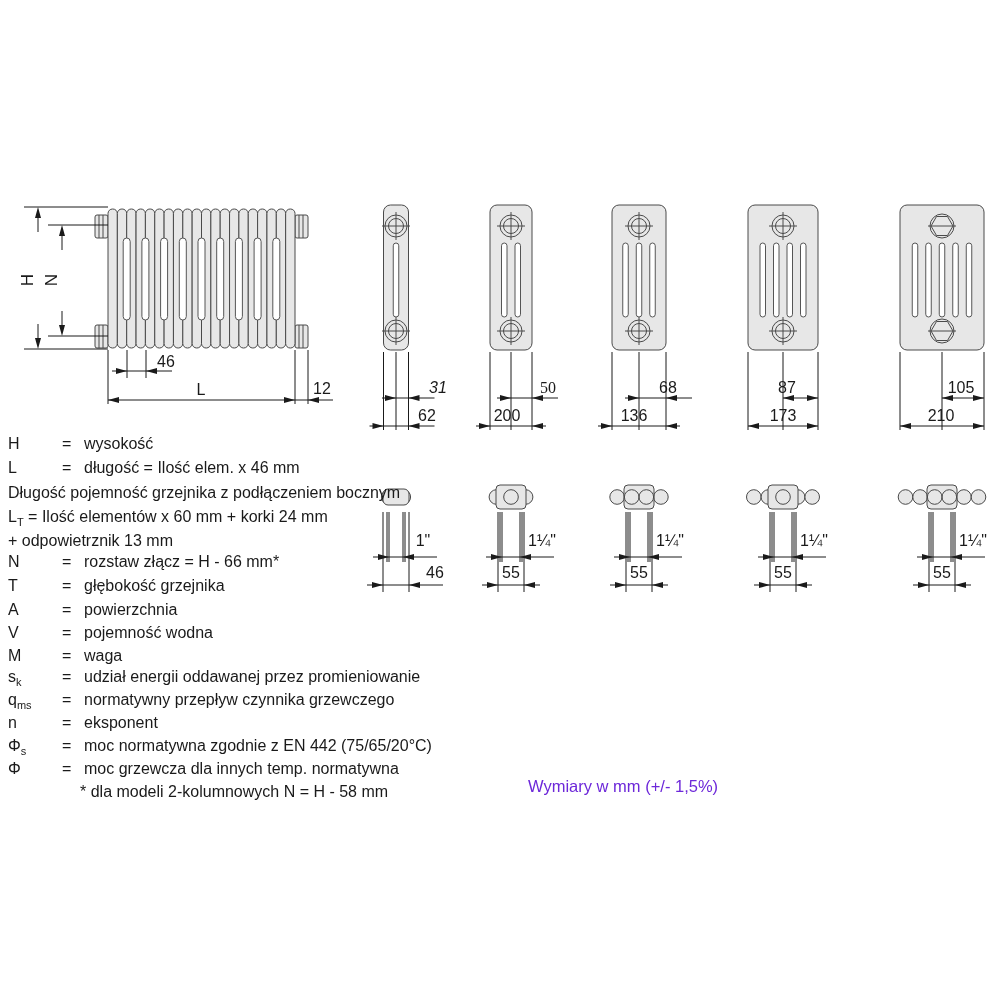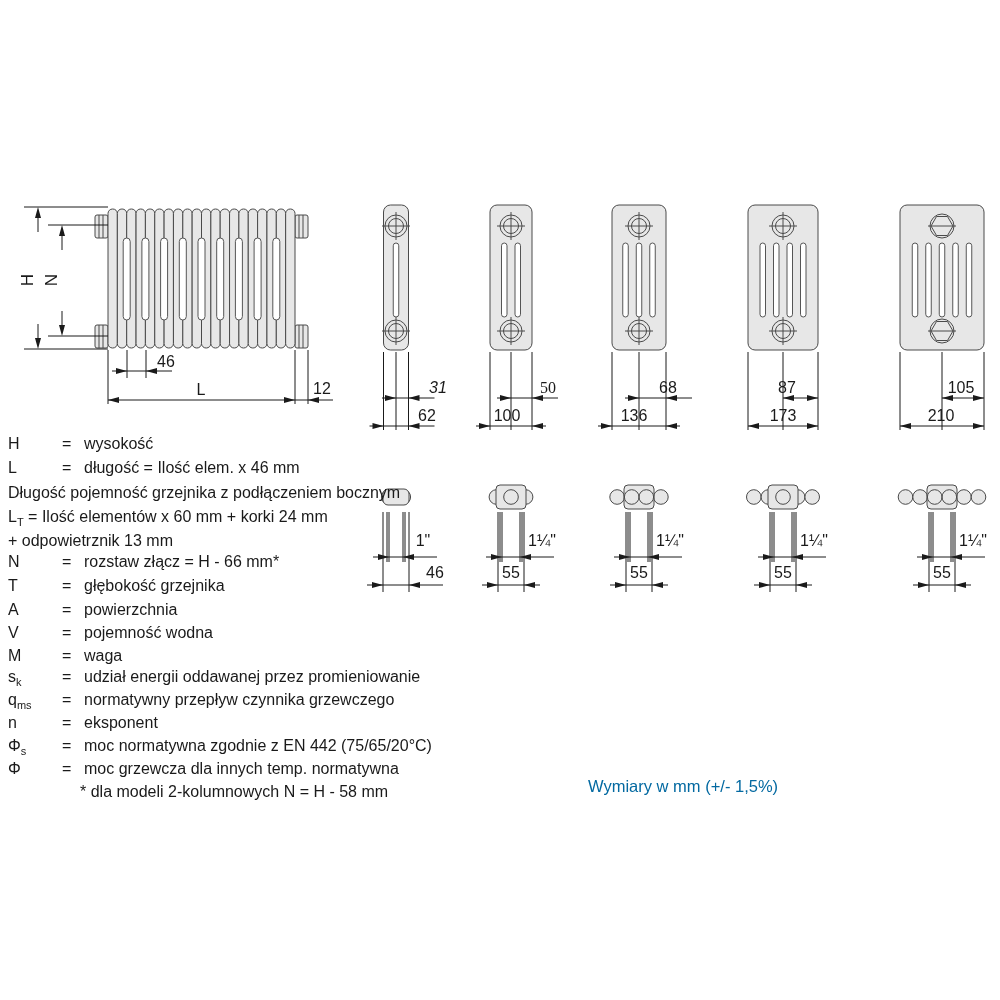--- a/index.html
+++ b/index.html
@@ -9,21 +9,21 @@
   .dim-label{position:absolute;transform:translate(-50%,0);font-size:16px;color:#1a1a1a;white-space:nowrap;}
   .rot-label{position:absolute;transform:translate(-50%,-50%) rotate(-90deg);font-size:17px;color:#1a1a1a;}
   .legend{position:absolute;left:0;top:0;width:560px;height:1000px;}
   .lg-row{position:absolute;left:0;width:560px;font-size:16px;white-space:nowrap;color:#1a1a1a;}
   .lg-sym{position:absolute;left:8px;}
   .lg-eq{position:absolute;left:62px;}
   .lg-txt{position:absolute;left:84px;}
   .lg-plain{position:absolute;left:8px;}
   .lg-indent{position:absolute;left:80px;text-align:right;}
   sub{font-size:11px;}
-  .note{position:absolute;left:588px;top:777px;font-size:16.5px;color:#0369a1;white-space:nowrap;}
+  .note{position:absolute;left:528px;top:777px;font-size:16.5px;color:#6d28d9;white-space:nowrap;}
 </style>
 </head>
 <body>
 
 <div class="canvas">
   <svg id="drawing" width="1000" height="1000" viewBox="0 0 1000 1000" xmlns="http://www.w3.org/2000/svg">
       <g>
         <rect x="95" y="215" width="13" height="23" rx="2" fill="#e7e7e7" stroke="#4a4a4a" stroke-width="1"></rect>
         <line x1="99" y1="215" x2="99" y2="238" stroke="#4a4a4a" stroke-width="1"></line>
         <line x1="103" y1="215" x2="103" y2="238" stroke="#4a4a4a" stroke-width="1"></line>
@@ -329,21 +329,21 @@
       </g>
     </svg>
 
   <div id="labels">
       <span class="dim-label" style="left:438px;top:379px;font-style:italic;">31</span>
       <span class="dim-label" style="left:548px;top:379px;font-family:Liberation Serif, serif;">50</span>
       <span class="dim-label" style="left:668px;top:379px;">68</span>
       <span class="dim-label" style="left:775px;top:379px;margin-left:12px;">87</span>
       <span class="dim-label" style="left:961px;top:379px;">105</span>
       <span class="dim-label" style="left:427px;top:407px;">62</span>
-      <span class="dim-label" style="left:507px;top:407px;">100</span>
+      <span class="dim-label" style="left:507px;top:407px;">200</span>
       <span class="dim-label" style="left:634px;top:407px;">136</span>
       <span class="dim-label" style="left:783px;top:407px;">173</span>
       <span class="dim-label" style="left:941px;top:407px;">210</span>
       <span class="dim-label" style="left:423px;top:532px;">1"</span>
       <span class="dim-label" style="left:542px;top:532px;">1¼"</span>
       <span class="dim-label" style="left:670px;top:532px;">1¼"</span>
       <span class="dim-label" style="left:814px;top:532px;">1¼"</span>
       <span class="dim-label" style="left:973px;top:532px;">1¼"</span>
       <span class="dim-label" style="left:435px;top:564px;">46</span>
       <span class="dim-label" style="left:511px;top:564px;">55</span>

